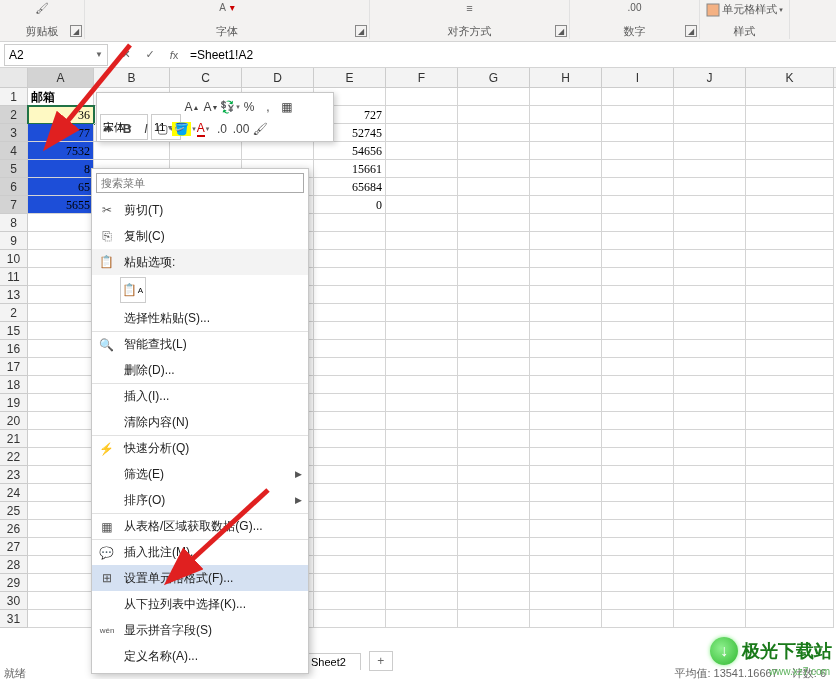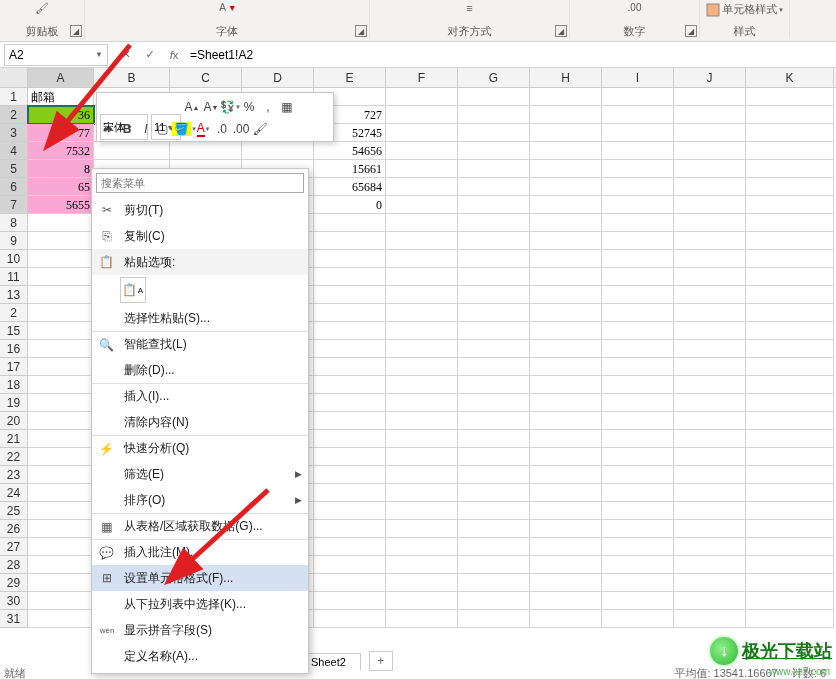--- a/index.html
+++ b/index.html
@@ -23,23 +23,23 @@
 .corner { width: 28px; border-right: 1px solid #ccc; background: #e8e8e8; }
 .col-h { border-right: 1px solid #ccc; text-align: center; line-height: 20px; color: #333; background: #f3f3f3; }
 .col-h.sel { background: #d3d3d3; }
 .cA { width: 66px; } .cB { width: 76px; } .cC { width: 72px; } .cD { width: 72px; } .cE { width: 72px; }
 .cF { width: 72px; } .cG { width: 72px; } .cH { width: 72px; } .cI { width: 72px; } .cJ { width: 72px; } .cK { width: 88px; }
 
 .rows { }
 .row { display: flex; height: 18px; }
 .row-h { width: 28px; background: #f3f3f3; border-right: 1px solid #ccc; border-bottom: 1px solid #ccc; text-align: center; line-height: 18px; color: #333; }
 .cell { border-right: 1px solid #d4d4d4; border-bottom: 1px solid #d4d4d4; padding: 0 3px; line-height: 18px; text-align: right; font-family: "宋体"; white-space: nowrap; overflow: hidden; }
-.cell.hdr { text-align: left; font-weight: normal; }
-.sel-range { background: #f9a8d4; }
-.active-cell { background: #84cc16; outline: 2px solid #217346; outline-offset: -1px; }
+.cell.hdr { text-align: left; font-weight: bold; }
+.sel-range { background: #1d4ed8; }
+.active-cell { background: #fef9c3; outline: 2px solid #217346; outline-offset: -1px; }
 .row-h.sel-r { background: #d3d3d3; }
 
 
 .mini-tb { position: absolute; left: 96px; top: 92px; width: 238px; height: 50px; background: #fff; border: 1px solid #c7c7c7; box-shadow: 2px 2px 6px rgba(0,0,0,0.2); padding: 3px; z-index: 10; }
 .mini-row { display: flex; align-items: center; gap: 3px; height: 22px; }
 .mini-sel { border: 1px solid #ccc; height: 26px; font-size: 11px; padding: 8px 2px; display: flex; align-items: center; margin-top: 40px; }
 .mini-btn { width: 16px; height: 18px; display: inline-flex; align-items: center; justify-content: center; color: #444; font-size: 12px; }
 .mini-dd { font-size: 7px; color: #666; margin-left: 1px; }
 
 
@@ -63,21 +63,21 @@
 
 .sheet-tabs { position: absolute; left: 296px; top: 650px; display: flex; align-items: center; gap: 2px; height: 22px; }
 .tab { padding: 2px 14px; background: #fff; border: 1px solid #ccc; border-bottom: none; font-size: 11px; }
 .tab-add { width: 24px; height: 20px; display: flex; align-items: center; justify-content: center; color: #666; border: 1px solid #ccc; margin-left: 6px; }
 .status-left { position: absolute; left: 4px; bottom: -2px; font-size: 11px; color: #666; }
 .status-right { position: absolute; right: 10px; bottom: -2px; font-size: 11px; color: #666; display: flex; gap: 14px; }
 
 
 .wm { position: absolute; right: 4px; bottom: 14px; z-index: 40; display: flex; align-items: center; gap: 4px; }
 .wm-logo { width: 28px; height: 28px; border-radius: 50%; background: radial-gradient(circle at 40% 40%, #8ef08e, #2db82d); box-shadow: 0 0 4px #8ef08e; display: flex; align-items: center; justify-content: center; color: #fff; font-weight: bold; font-size: 16px; }
-.wm-text { font-weight: bold; font-size: 18px; color: #1a7a1a; text-decoration: underline; }
+.wm-text { font-weight: bold; font-size: 18px; color: #1a7a1a; }
 .wm-sub { position: absolute; right: 6px; bottom: 2px; font-size: 10px; color: #5ab05a; }
 
 svg.ico { width: 14px; height: 14px; }
 </style>
 </head>
 <body>
 
 <div class="ribbon-bottom">
   <div class="ribbon-group rg1">
     <div class="icons">

